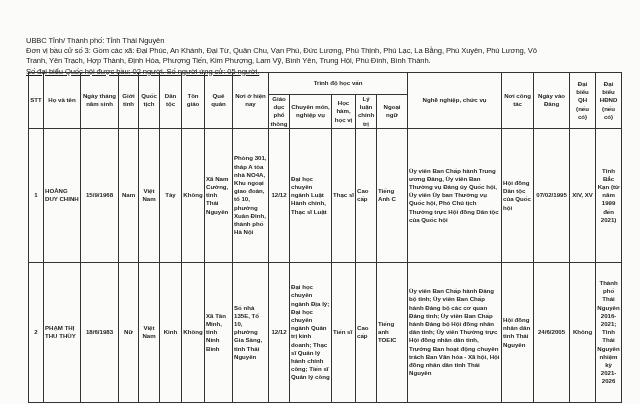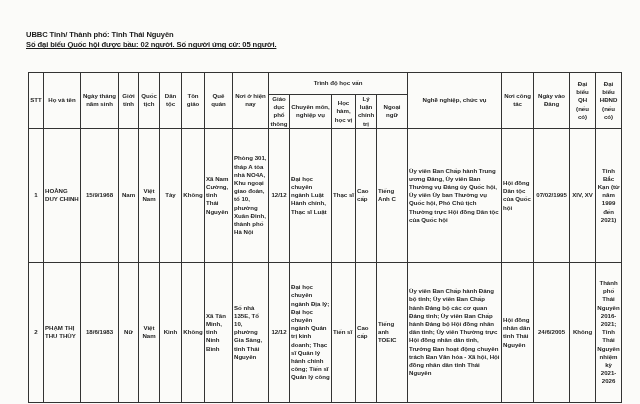--- a/index.html
+++ b/index.html
@@ -1,35 +1,37 @@
 <!DOCTYPE html>
 <html><head>
 <meta charset="utf-8">
 <style>
   html, body { margin:0; padding:0; }
   body { width:640px; height:404px; background:#fbfbf9; position:relative; overflow:hidden;
          font-family:"Liberation Sans", sans-serif; color:#1a1a1a; }
-  .hdr { position:absolute; left:26px; top:30px; width:610px; font-size:7.6px; font-weight:bold; line-height:10.2px; letter-spacing:-0.1px; }
+  .hdr { position:absolute; left:26px; top:36px; width:610px; font-size:7.6px; font-weight:normal; line-height:10.2px; letter-spacing:-0.1px; }
   .hdr div { white-space:nowrap; }
   .hdr .u { text-decoration:underline; }
   table { position:absolute; left:28px; top:72px; border-collapse:collapse; table-layout:fixed; width:593px; }
   td, th { border:1px solid #333; font-size:6.1px; line-height:8.2px; padding:0 1px; overflow:hidden; vertical-align:middle; }
   th { font-weight:bold; text-align:center; color:#222; }
   td { font-weight:bold; color:#222; }
   td.c { text-align:center; }
   tr.h1 { height:22px; }
   tr.h2 { height:24px; }
   tr.r1 { height:134px; }
   tr.r2 { height:140px; }
 </style>
 </head>
 <body>
 
 <div class="hdr">
   <div>UBBC Tỉnh/ Thành phố: Tỉnh Thái Nguyên</div>
+  <div>Đơn vị bầu cử số 3: Gồm các xã: Đại Phúc, An Khánh, Đại Từ, Quân Chu, Vạn Phú, Đức Lương, Phú Thịnh, Phú Lạc, La Bằng, Phú Xuyên, Phú Lương, Vô</div>
+  <div>Tranh, Yên Trạch, Hợp Thành, Định Hóa, Phượng Tiến, Kim Phượng, Lam Vỹ, Bình Yên, Trung Hội, Phú Đình, Bình Thành.</div>
   <div class="u">Số đại biểu Quốc hội được bầu: 02 người. Số người ứng cử: 05 người.</div>
 </div>
 
 <table>
   <colgroup>
     <col style="width:15px">
       <col style="width:37px">
       <col style="width:38px">
       <col style="width:20px">
     <col style="width:21px">

